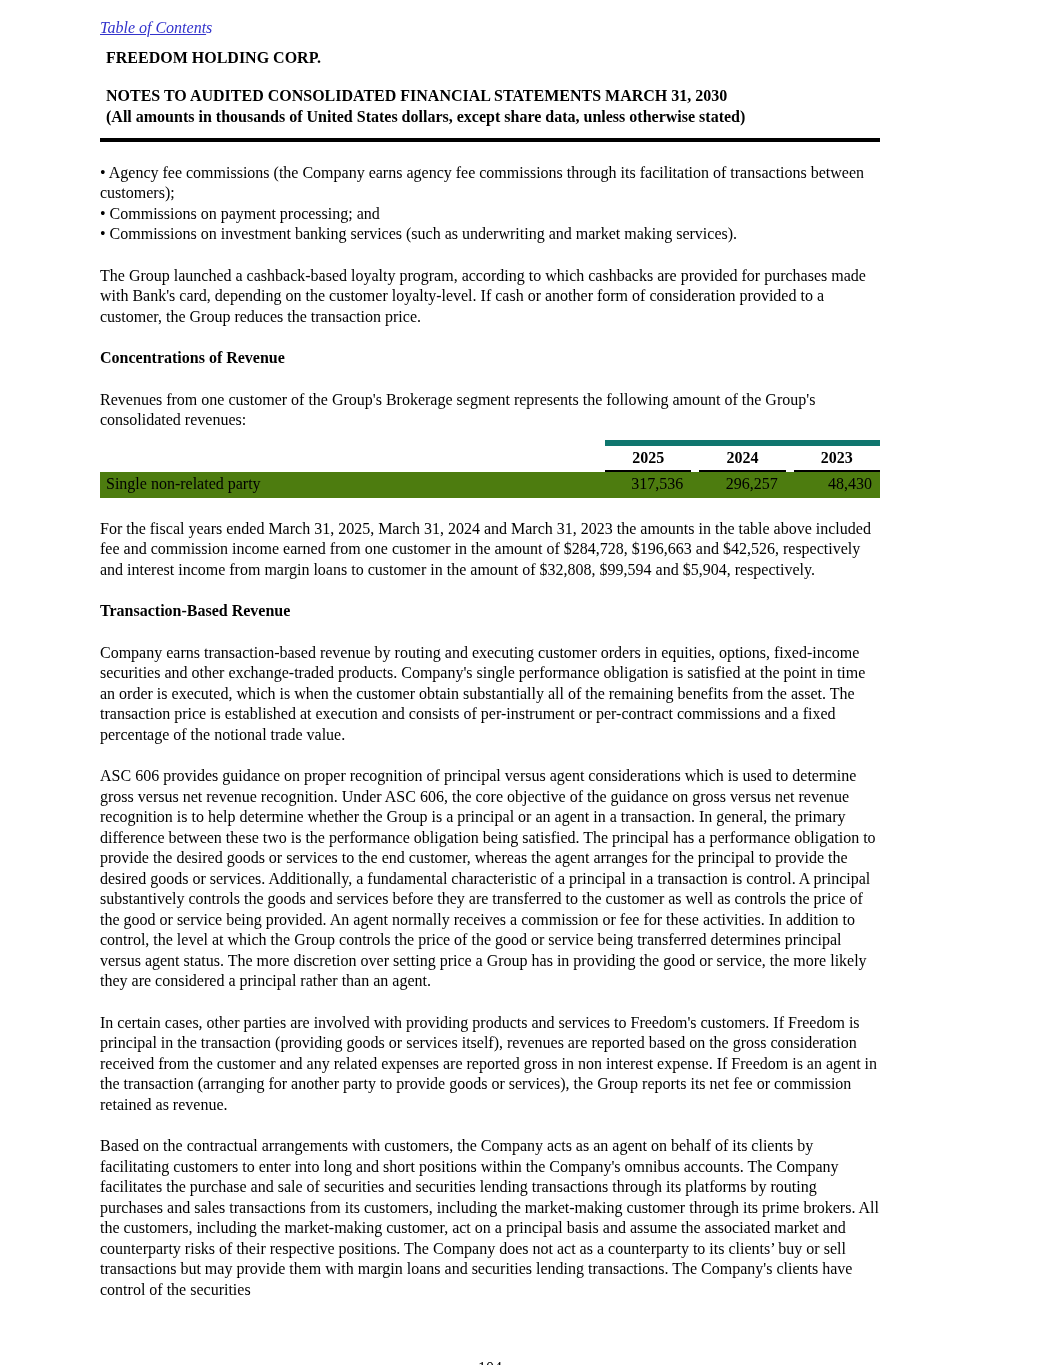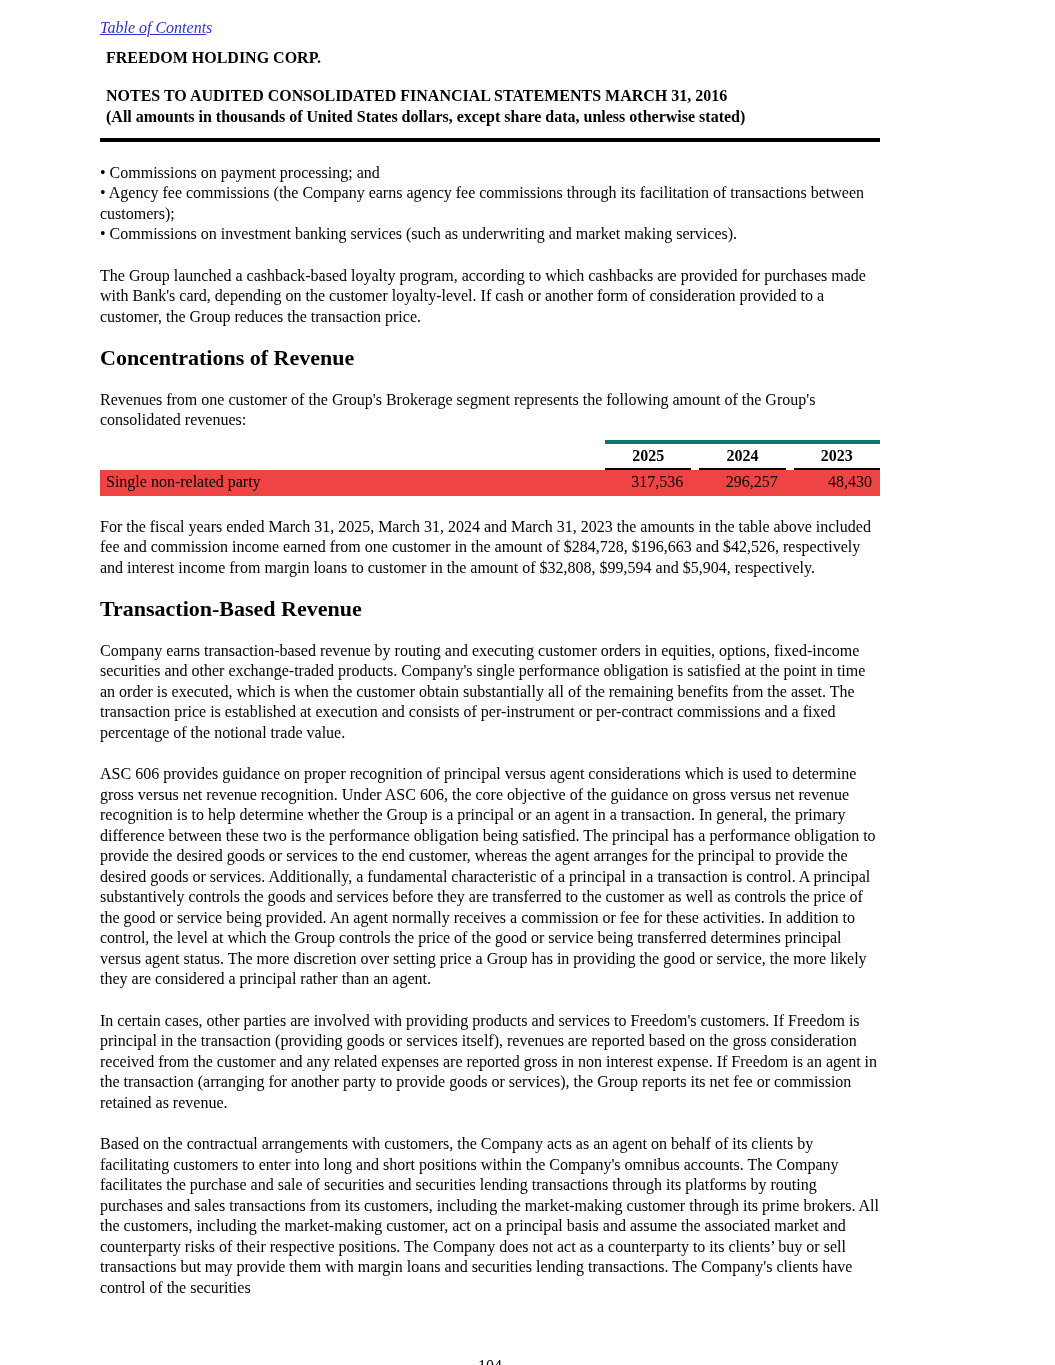--- a/index.html
+++ b/index.html
@@ -39,32 +39,32 @@
   }
   .doc-header .line2 { margin-top: 0.5px; }
   .header-rule {
     border-bottom: 4px solid #000000;
     margin-top: 2px;
   }
   .body-block { margin-top: 21px; }
   .bullets div { margin: 0; }
   p.para { margin: 21px 0 0 0; }
   h3.heading {
-    font-size: 22px;
+    font-size: 16px;
     font-weight: bold;
     margin: 21px 0 0 0;
   }
   
   .rev-table { margin-top: 9px; }
   .t-head { display: flex; }
   .t-head .spacer { width: 505px; }
   .years-wrap {
     flex: 1;
     display: flex;
-    border-top: 4px solid #0f766e;
+    border-top: 6px solid #0f766e;
     column-gap: 8px;
     padding-top: 1px;
   }
   .year-cell {
     flex: 1;
     text-align: center;
     font-weight: bold;
     border-bottom: 2px solid #000000;
     padding: 1px 0 2px 0;
   }
@@ -98,47 +98,47 @@
 </head>
 <body>
 
 <div class="page">
 
   <a class="toc-link"><span class="u">Table of Content</span><span>s</span></a>
 
   <div class="company">FREEDOM HOLDING CORP.</div>
 
   <div class="doc-header">
-    <div class="line1">NOTES TO AUDITED CONSOLIDATED FINANCIAL STATEMENTS MARCH 31, 2016</div>
+    <div class="line1">NOTES TO AUDITED CONSOLIDATED FINANCIAL STATEMENTS MARCH 31, 2030</div>
     <div class="line2">(All amounts in thousands of United States dollars, except share data, unless otherwise stated)</div>
   </div>
   <div class="header-rule"></div>
 
   <div class="body-block bullets">
+    <div>• Agency fee commissions (the Company earns agency fee commissions through its facilitation of transactions between customers);</div>
     <div>• Commissions on payment processing; and</div>
-    <div>• Agency fee commissions (the Company earns agency fee commissions through its facilitation of transactions between customers);</div>
     <div>• Commissions on investment banking services (such as underwriting and market making services).</div>
   </div>
 
   <p class="para">The Group launched a cashback-based loyalty program, according to which cashbacks are provided for purchases made with Bank's card, depending on the customer loyalty-level. If cash or another form of consideration provided to a customer, the Group reduces the transaction price.</p>
 
   <h3 class="heading">Concentrations of Revenue</h3>
 
   <p class="para">Revenues from one customer of the Group's Brokerage segment represents the following amount of the Group's consolidated revenues:</p>
 
   <div class="rev-table">
     <div class="t-head">
       <div class="spacer"></div>
       <div class="years-wrap">
         <div class="year-cell">2025</div>
         <div class="year-cell">2024</div>
         <div class="year-cell">2023</div>
       </div>
     </div>
-    <div class="t-row" id="highlight-row" style="background: #ef4444;">
+    <div class="t-row" id="highlight-row" style="background: #4d7c0f;">
       <div class="label">Single non-related party</div>
       <div class="vals-wrap">
         <div class="val-cell">317,536</div>
         <div class="val-cell">296,257</div>
         <div class="val-cell">48,430</div>
       </div>
     </div>
   </div>
 
   <p class="para">For the fiscal years ended March 31, 2025, March 31, 2024 and March 31, 2023 the amounts in the table above included fee and commission income earned from one customer in the amount of $284,728, $196,663 and $42,526, respectively and interest income from margin loans to customer in the amount of $32,808, $99,594 and $5,904, respectively.</p>

